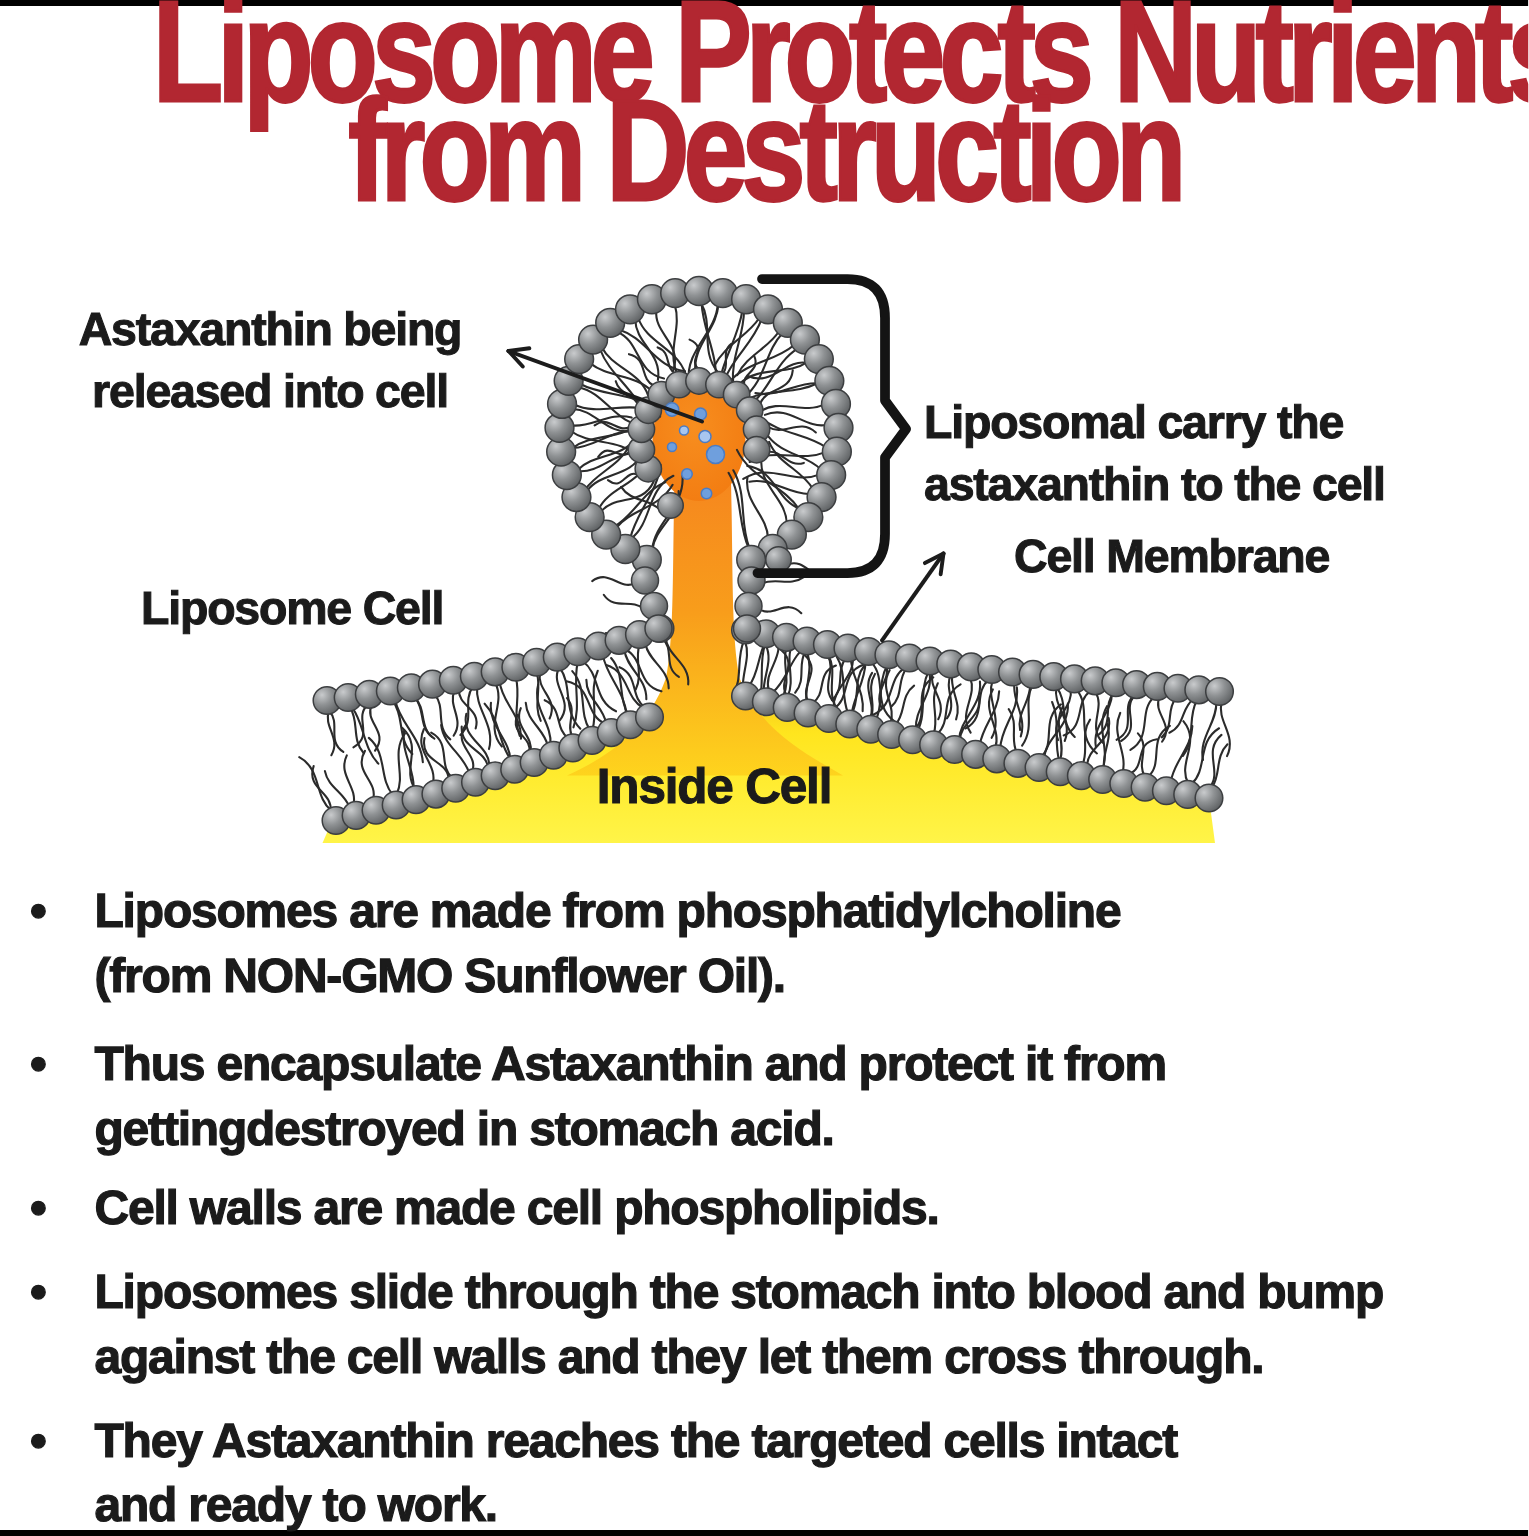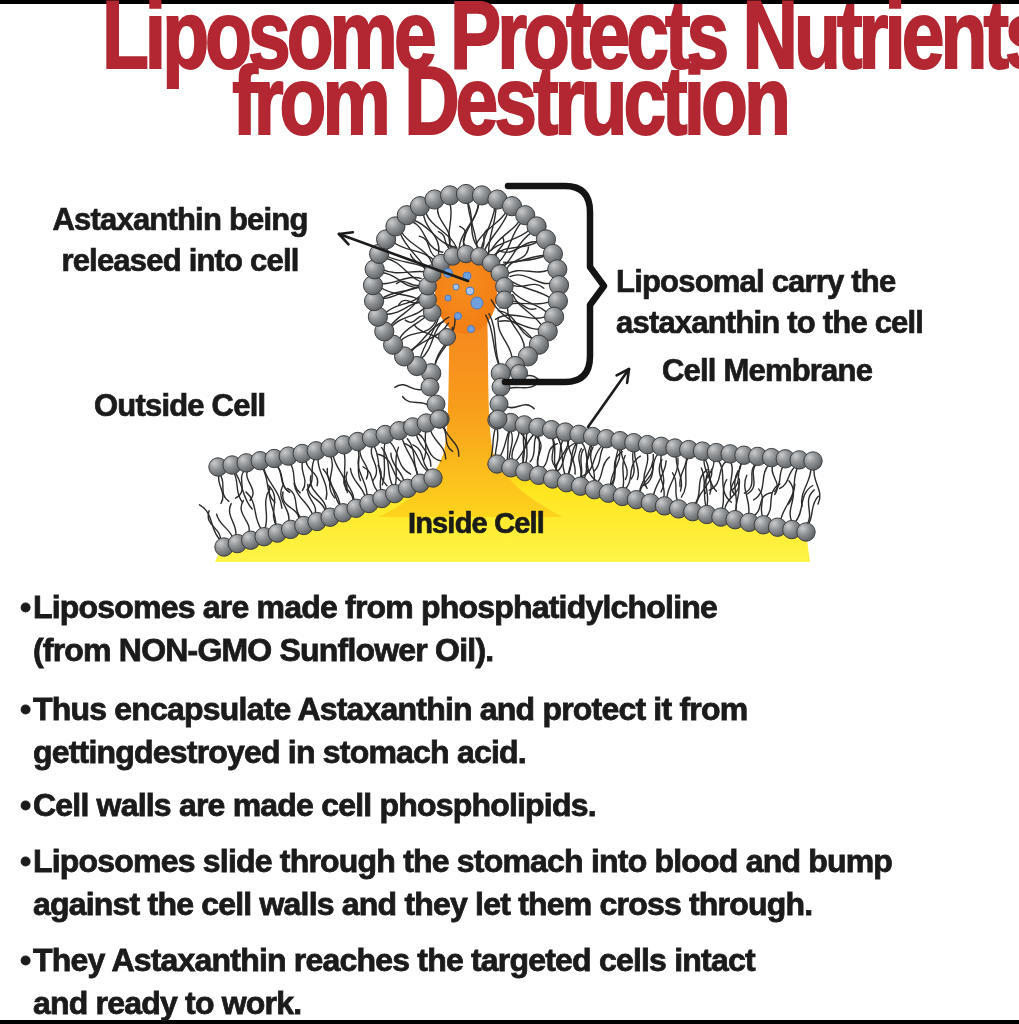--- a/index.html
+++ b/index.html
@@ -8,28 +8,28 @@
   .edgebar{position:absolute;left:0;width:1019px;height:4px;background:#000;}
   #title{position:absolute;top:2px;left:0;width:1019px;text-align:center;
          color:var(--red,#b22731);font-weight:bold;line-height:66px;}
   .title-line{font-size:96px;letter-spacing:-5px;transform:scaleX(0.80);transform-origin:50% 50%;
               -webkit-text-stroke:2px currentColor;white-space:nowrap;}
   #diagram-svg{position:absolute;left:0;top:0;width:1019px;height:1024px;z-index:1;}
   .dlabel{position:absolute;z-index:2;font-weight:bold;font-size:31px;line-height:41px;
           letter-spacing:-0.8px;white-space:pre-line;-webkit-text-stroke:0.7px currentColor;}
   #lbl-astax{left:28px;top:199px;width:304px;text-align:center;}
   #lbl-liposomal{left:616px;top:213px;width:390px;text-align:left;margin-top:48px;}
-  #lbl-cellmembrane{left:662px;top:350px;}
+  #lbl-cellmembrane{left:676px;top:350px;}
   #lbl-outside{left:94px;top:385px;}
-  #lbl-inside{left:336px;top:503px;width:280px;text-align:center;font-size:29px;}
+  #lbl-inside{left:336px;top:503px;width:280px;text-align:center;font-size:33px;}
   #bullets{position:absolute;left:0;top:0;width:1019px;z-index:2;}
   .bullet{position:absolute;left:0;width:1010px;font-weight:bold;font-size:32px;line-height:43px;
           letter-spacing:-0.8px;-webkit-text-stroke:0.8px currentColor;}
   .bullet .dot{position:absolute;left:20px;top:0;}
-  .bullet .txt{display:block;margin-left:33px;white-space:pre-line;}
+  .bullet .txt{display:block;margin-left:63px;white-space:pre-line;}
 </style>
 </head>
 <body>
 
 <div id="page">
   <div class="edgebar" style="top:0"></div>
   <div class="edgebar" style="top:1020px"></div>
 
   <div id="title">
     <div class="title-line">Liposome Protects Nutrients</div>
@@ -445,21 +445,21 @@
         <line x1="629" y1="369" x2="627.1" y2="382.9" stroke="#1c1c1c" stroke-width="2.6" stroke-linecap="round"></line>
         <path d="M508,186 L565,186 Q590,186 590,212 L590,267 L604,286 L590,305 L590,356 Q590,382 565,382 L505,382" fill="none" stroke="#141414" stroke-width="6.5" stroke-linejoin="round" stroke-linecap="round"></path>
       </g>
     </svg>
 
   <div class="dlabel" id="lbl-astax">Astaxanthin being
 released into cell</div>
   <div class="dlabel" id="lbl-liposomal">Liposomal carry the
 astaxanthin to the cell</div>
   <div class="dlabel" id="lbl-cellmembrane">Cell Membrane</div>
-  <div class="dlabel" id="lbl-outside">Outside Cell</div>
+  <div class="dlabel" id="lbl-outside">Liposome Cell</div>
   <div class="dlabel" id="lbl-inside">Inside Cell</div>
 
   <div id="bullets">
     <div class="bullet" style="top:586px">
       <span class="dot">•</span>
       <span class="txt">Liposomes are made from phosphatidylcholine
 (from NON-GMO Sunflower Oil).</span>
     </div>
     <div class="bullet" style="top:688px">
       <span class="dot">•</span>

